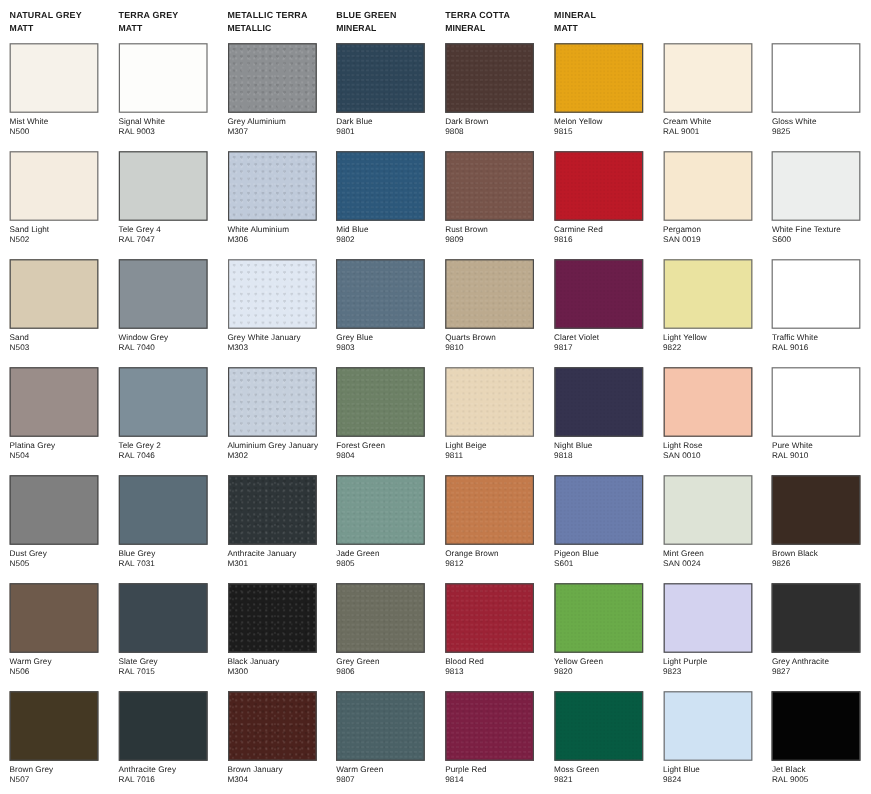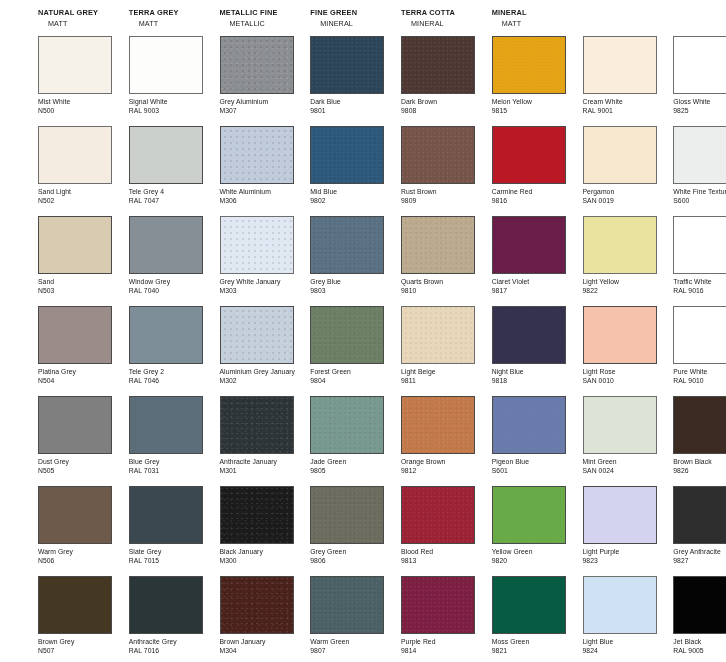--- a/index.html
+++ b/index.html
@@ -19,45 +19,43 @@
     width: 726px;
     height: 662px;
     position: relative;
     box-sizing: border-box;
     padding: 6px 0 0 0;
   }
   .grid {
     display: grid;
     grid-template-columns: repeat(8, 90.75px);
     width: 586px;
-    padding-left: 30px;
   }
   
   .head-cell {
     padding: 2px 8px 4px 8px;
     box-sizing: border-box;
     height: 30px;
   }
   .head-title {
     font-size: 7.4px;
     font-weight: bold;
     letter-spacing: 0.18px;
     line-height: 10px;
     color: #1a1a1a;
     white-space: nowrap;
   }
   .head-sub {
     font-size: 7.2px;
-    font-weight: normal;
+    font-weight: bold;
     letter-spacing: 0.1px;
     line-height: 10px;
     color: #1a1a1a;
     white-space: nowrap;
     margin-top: 1px;
-    margin-left: 10px;
   }
   
   .cell {
     padding: 0 8px 0 8px;
     box-sizing: border-box;
     height: 90px;
   }
   .chip {
     width: 74px;
     height: 58px;
@@ -107,25 +105,25 @@
   <div class="grid" id="header-row">
       <div class="head-cell">
         <div class="head-title">NATURAL GREY</div>
         <div class="head-sub">MATT</div>
       </div>
       <div class="head-cell">
         <div class="head-title">TERRA GREY</div>
         <div class="head-sub">MATT</div>
       </div>
       <div class="head-cell">
-        <div class="head-title">METALLIC FINE</div>
+        <div class="head-title">METALLIC TERRA</div>
         <div class="head-sub">METALLIC</div>
       </div>
       <div class="head-cell">
-        <div class="head-title">FINE GREEN</div>
+        <div class="head-title">BLUE GREEN</div>
         <div class="head-sub">MINERAL</div>
       </div>
       <div class="head-cell">
         <div class="head-title">TERRA COTTA</div>
         <div class="head-sub">MINERAL</div>
       </div>
       <div class="head-cell">
         <div class="head-title">MINERAL</div>
         <div class="head-sub">MATT</div>
       </div>

